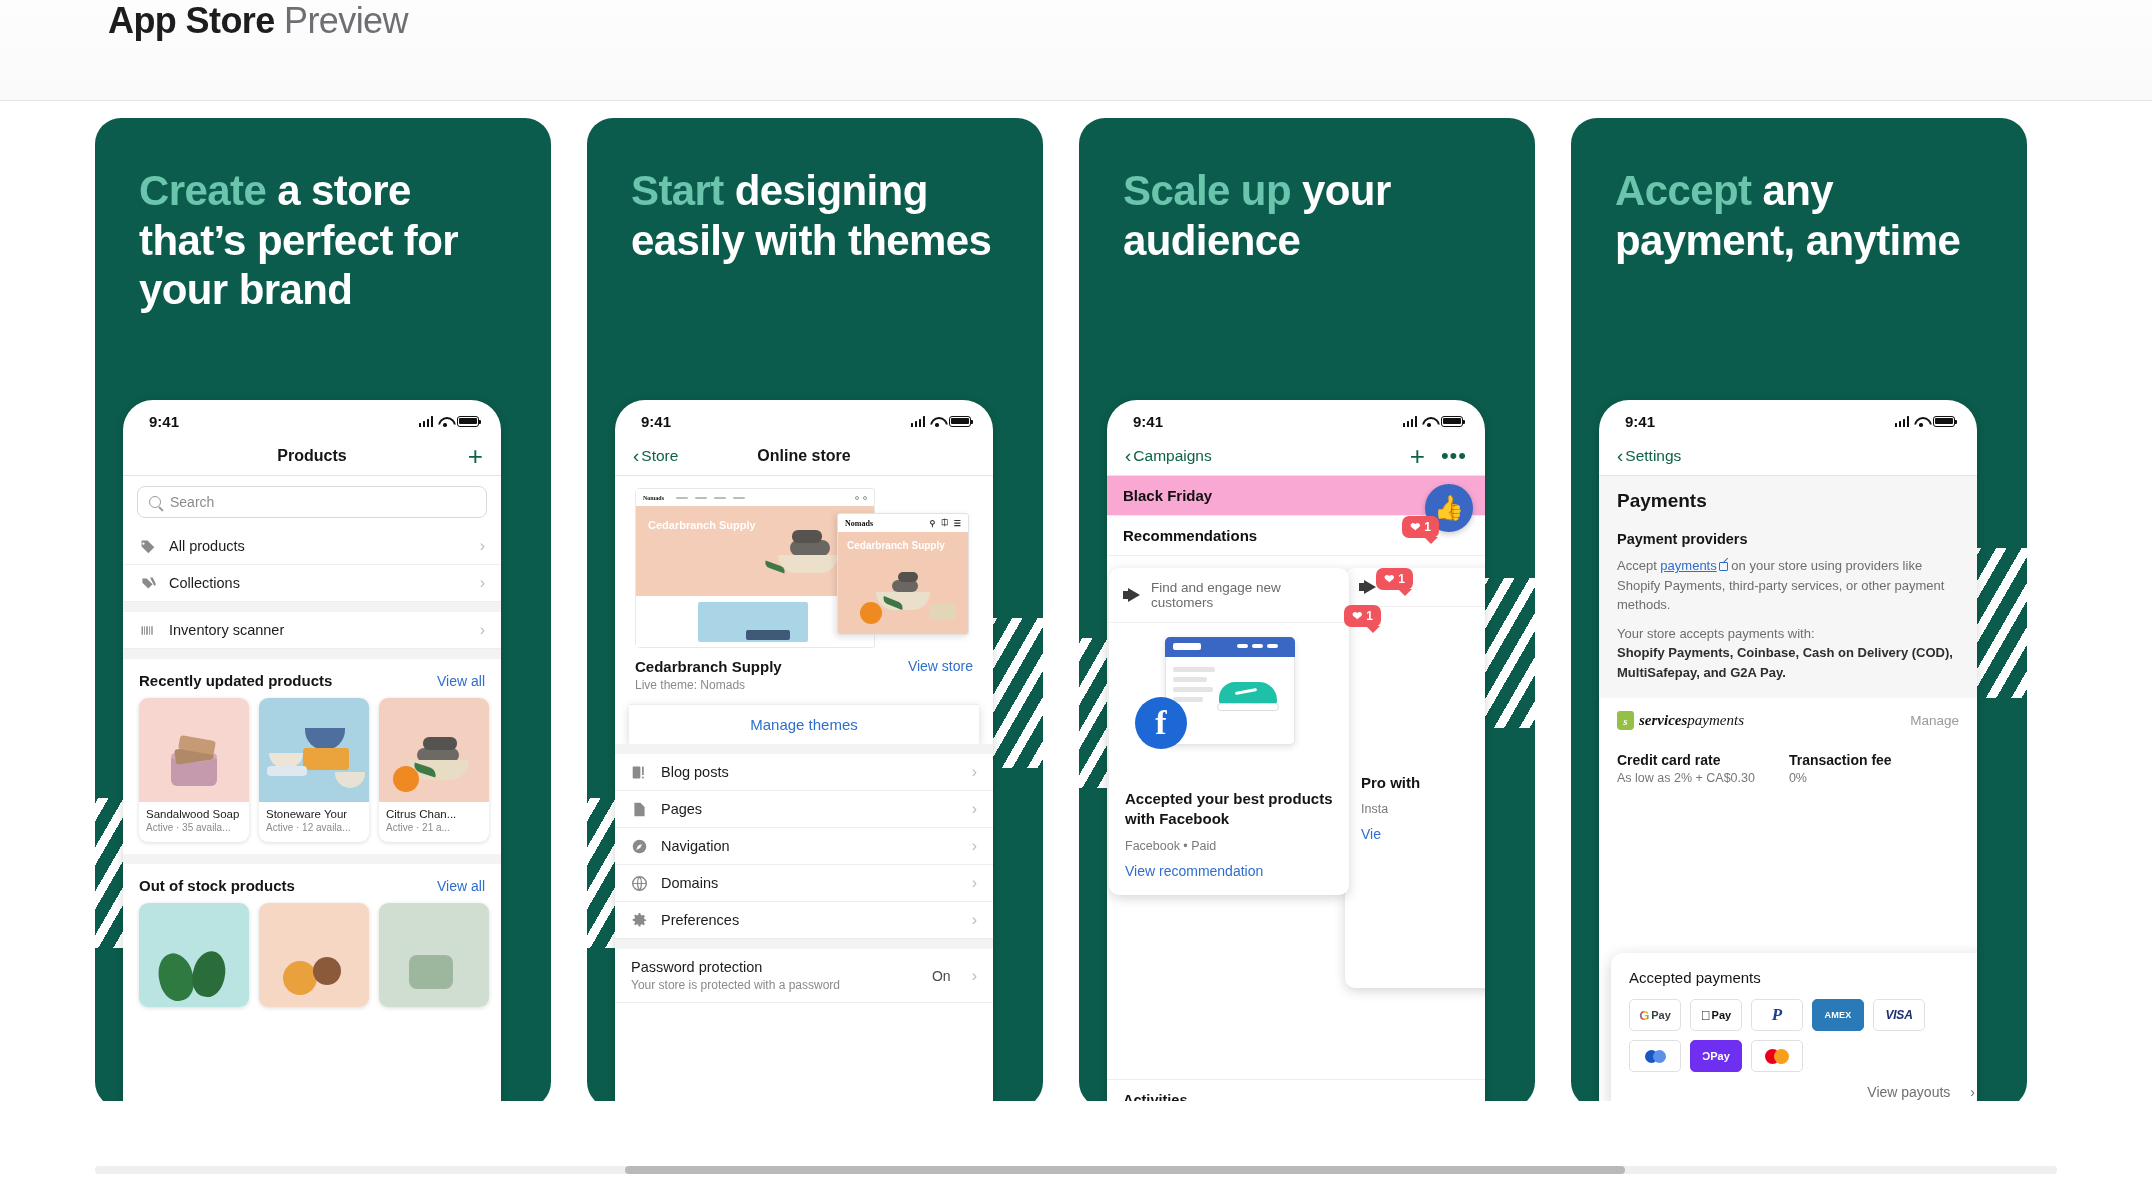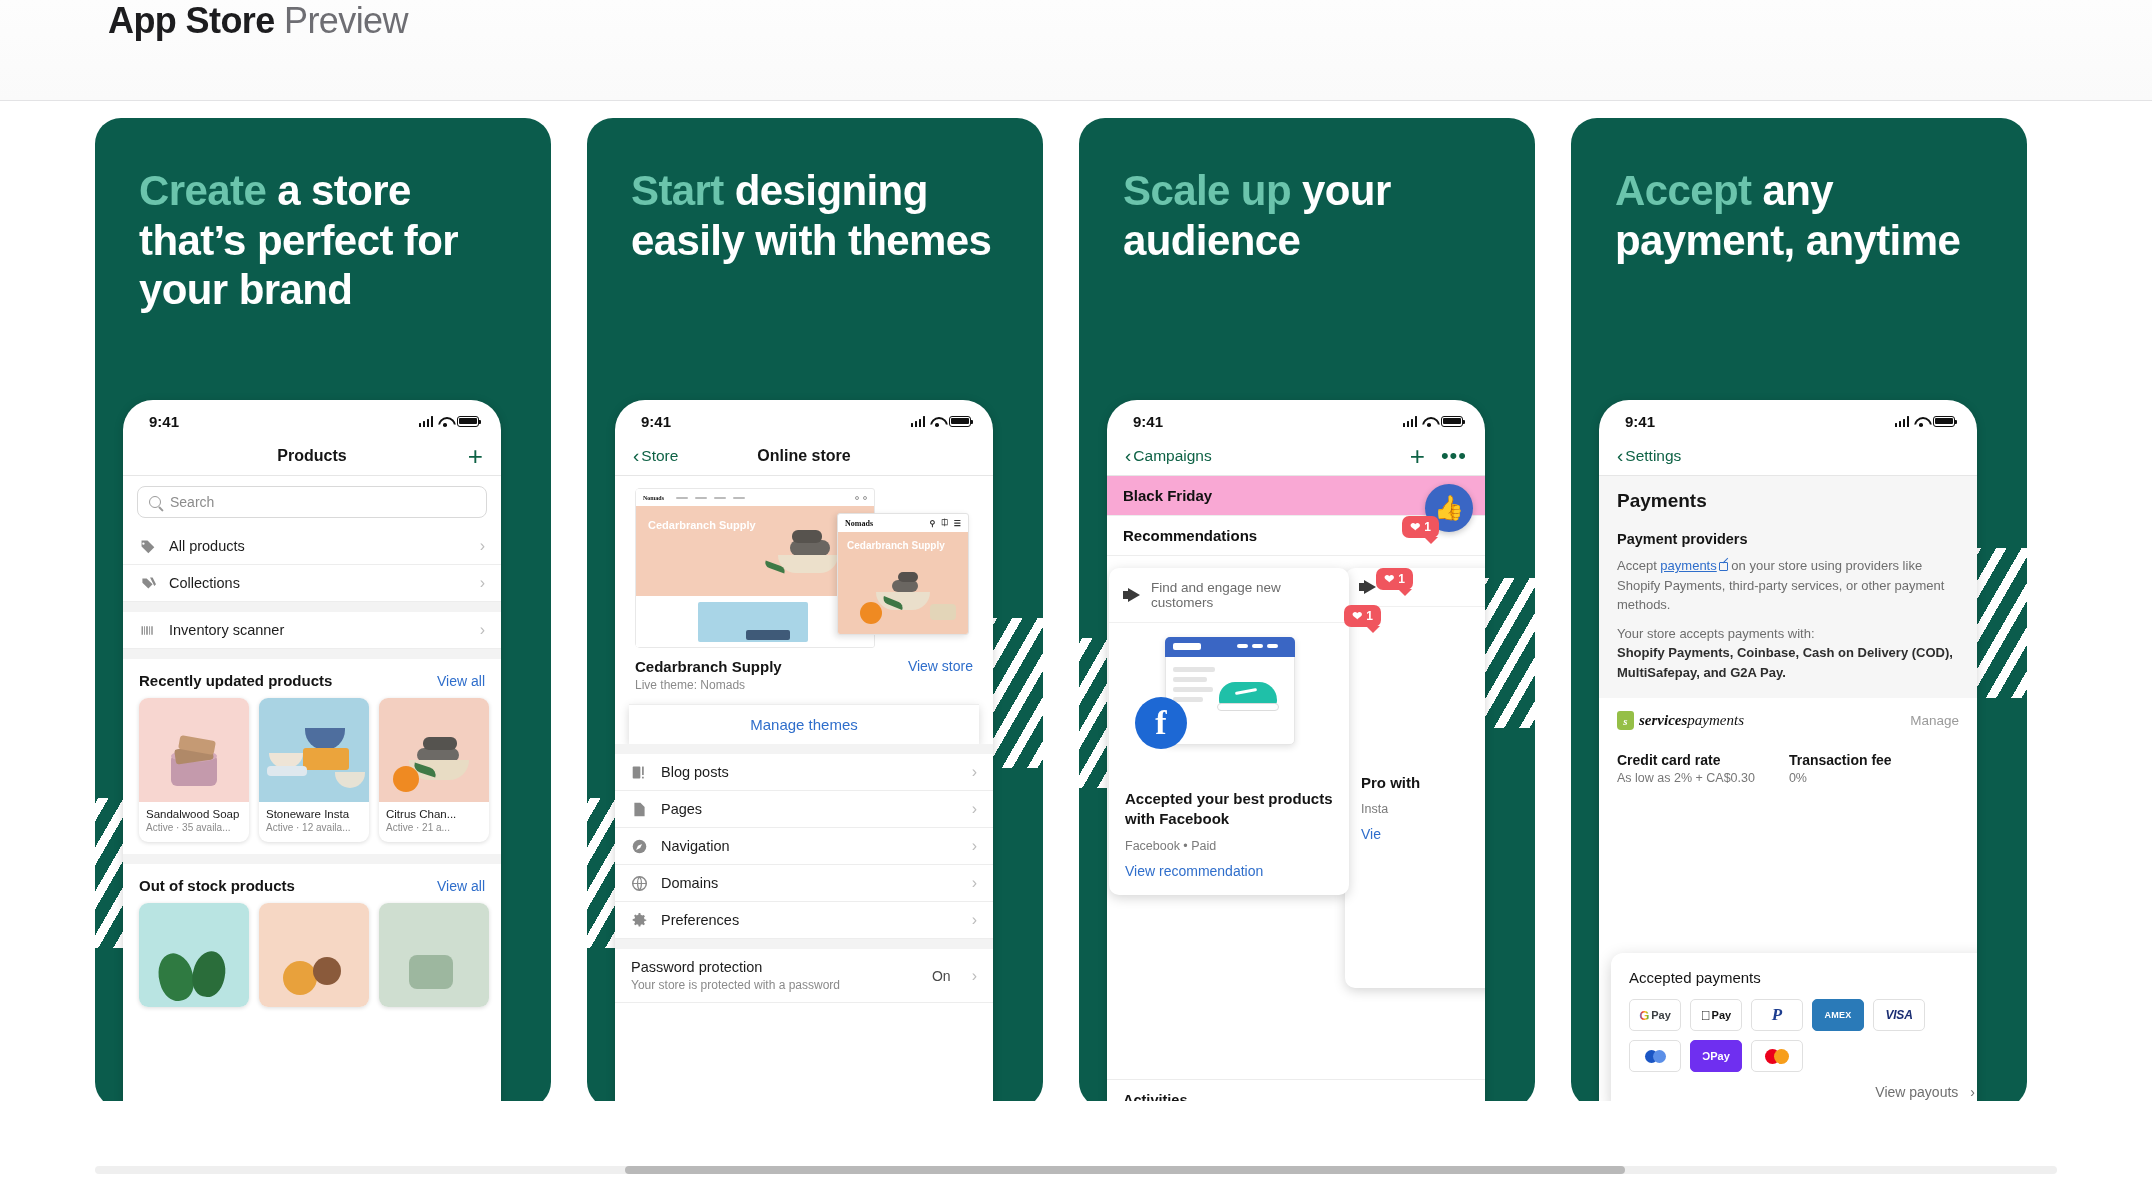--- a/index.html
+++ b/index.html
@@ -391,21 +391,21 @@
      -webkit-background-clip: text; background-clip: text; color: transparent; }
   .ap { display:flex;align-items:center;gap:1px;font-size:11px;color:#111;font-weight:600;}
   .pp { font-family:"Liberation Serif",serif;font-weight:700;font-size:17px;color:#1d3d8f;
         font-style:italic;}
   .dc { display:flex; }
   .dc i { display:block;width:13px;height:13px;border-radius:50%;background:#1a55c4;}
   .dc i:last-child{ background:#5b8fe8; margin-left:-5px;}
   .mc { display:flex; }
   .mc i { display:block;width:15px;height:15px;border-radius:50%;background:#eb001b;}
   .mc i:last-child{ background:#f79e1b; margin-left:-6px; }
-  .viewpayouts { display:flex;align-items:center;justify-content:flex-end;gap:12px;
+  .viewpayouts { display:flex;align-items:center;justify-content:flex-end;gap:20px;
      margin-top: 12px; font-size: 14px; color: #6f6f6f; }
 
   
   .scrollbar-track {
     position: absolute; left: 95px; right: 95px; bottom: 22px;
     height: 8px; background: #efefef; border-radius: 4px;
   }
   .scrollbar-thumb {
     position: absolute; left: 27%; width: 51%; height: 100%;
     background: #b9b9b9; border-radius: 4px;
@@ -509,21 +509,21 @@
         </div>
         <div class="prodcard">
           <div class="img img-bowls">
               <span class="b1"></span>
               <span class="b2"></span>
               <span class="b3"></span>
               <span class="b4"></span>
               <span class="b5"></span>
             </div>
           <div class="meta">
-            <div class="nm">Stoneware Insta</div>
+            <div class="nm">Stoneware Your</div>
             <div class="st">Active · 12 availa...</div>
           </div>
         </div>
         <div class="prodcard">
           <div class="img img-citrus">
               <span class="st1"></span>
               <span class="st2"></span>
               <span class="plate"></span>
               <span class="orange"></span>
               <span class="leaf"></span>

